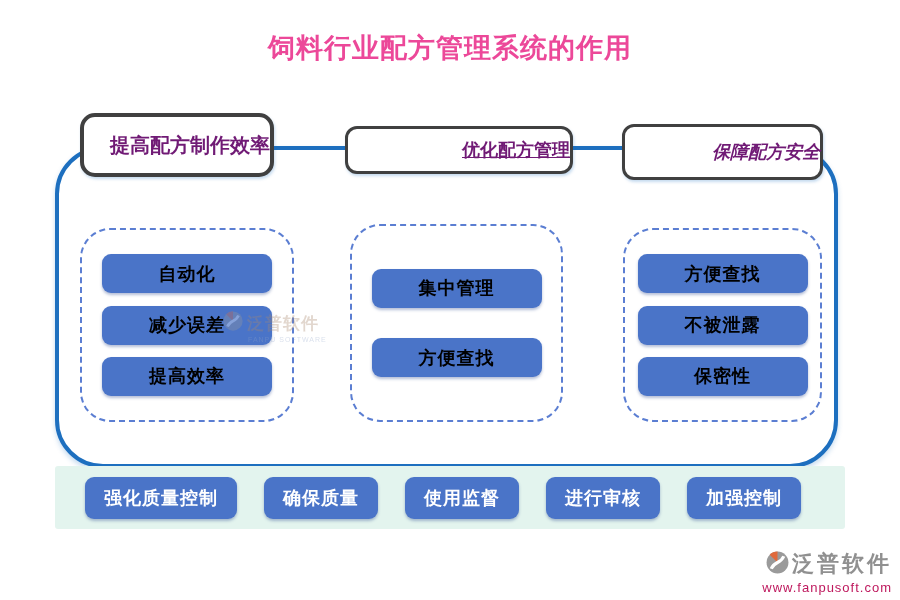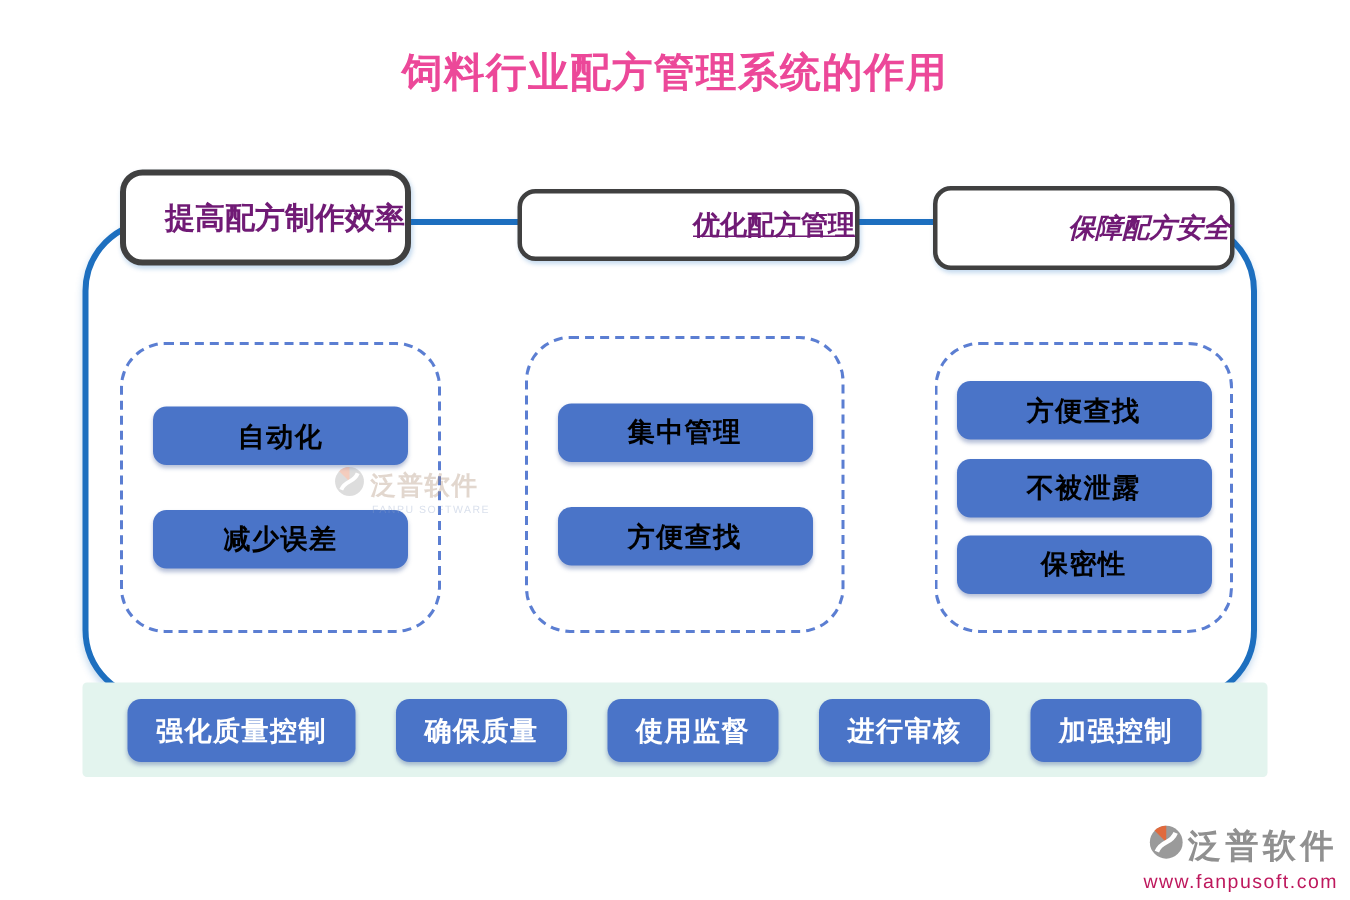--- a/index.html
+++ b/index.html
@@ -68,21 +68,21 @@
     position:absolute; left:222px; top:310px;
     z-index:4; opacity:0.33;
     display:flex; flex-direction:column; align-items:flex-start;
     pointer-events:none;
   }
   .watermark .wm-row { display:flex; align-items:center; gap:3px; }
   .watermark .wm-text { font-size:17px; font-weight:bold; color:#a8876e; letter-spacing:1px; }
   .watermark .wm-sub { font-size:7px; color:#8fa3c8; letter-spacing:1px; margin-left:26px; }
   
   .bottom-strip {
-    position:absolute; left:55px; top:455px;
+    position:absolute; left:55px; top:466px;
     width:790px; height:63px;
     background:#e3f4ee;
     border-radius:3px;
     display:flex; align-items:center;
     gap:27px; padding-left:30px;
     z-index:2;
   }
   .strip-pill {
     background:#4a74c8;
     border-radius:9px;
@@ -115,20 +115,21 @@
 <div class="head-box head-2">
   <span>优化配方管理</span>
 </div>
 <div class="head-box head-3">
   <span>保障配方安全</span>
 </div>
 
 <div class="group group-1">
   <div class="pill">自动化</div>
   <div class="pill">减少误差</div>
+  <div class="pill">提高效率</div>
 </div>
 <div class="group group-2">
   <div class="pill">集中管理</div>
   <div class="pill">方便查找</div>
 </div>
 <div class="group group-3">
   <div class="pill">方便查找</div>
   <div class="pill">不被泄露</div>
   <div class="pill">保密性</div>
 </div>

